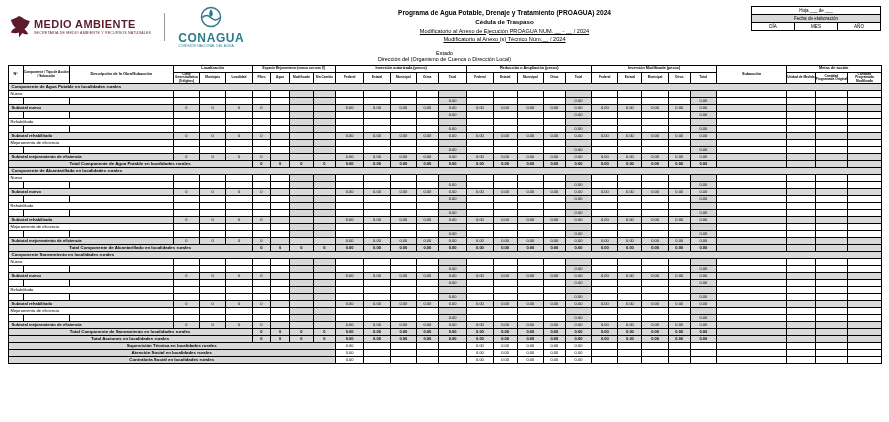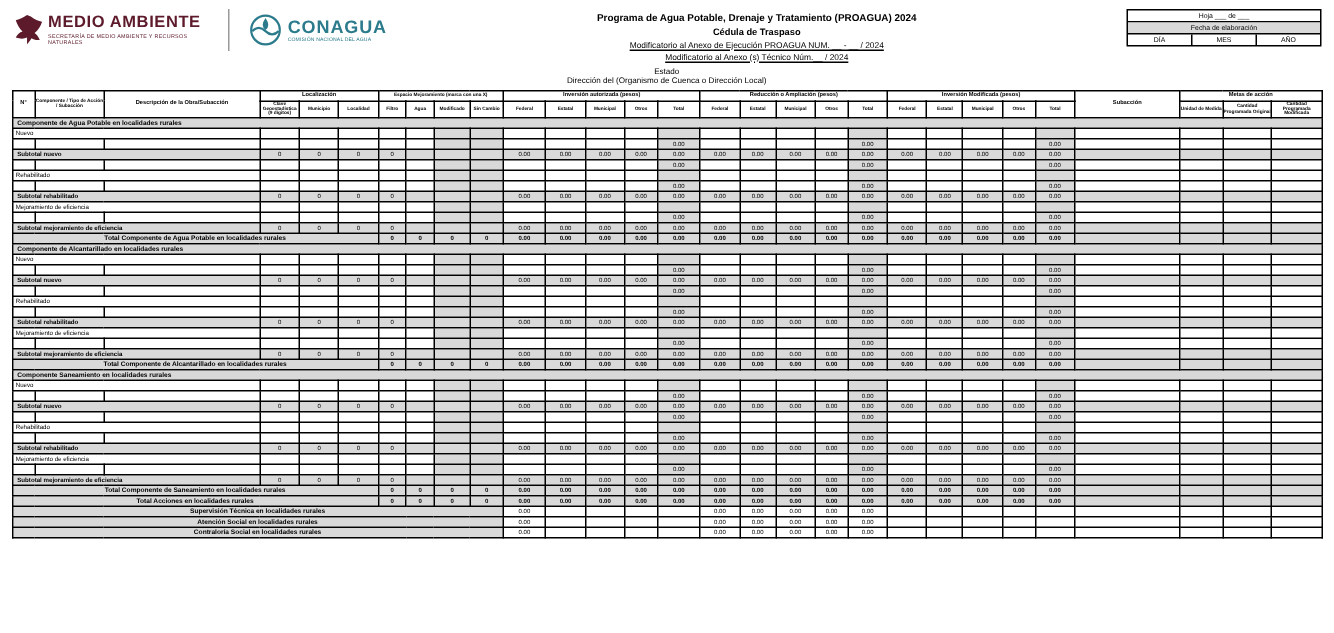--- a/index.html
+++ b/index.html
@@ -7,21 +7,21 @@
   .page{position:relative;width:889px;height:422px;}
 
   
   .hdr{display:flex;align-items:flex-start;padding:6px 8px 0 8px;}
   .logo-block{display:flex;align-items:center;gap:6px;width:250px;flex:0 0 250px;}
   .logo-sem{display:flex;align-items:center;gap:4px;}
   .eagle{width:22px;height:24px;}
   .sem-txt{font-size:11px;font-weight:bold;letter-spacing:.4px;color:#5d1a2b;line-height:1.05;}
   .sem-sub{font-size:3.6px;color:#5d1a2b;letter-spacing:.2px;}
   .divider{width:1px;height:28px;background:#9a9a9a;margin:0 7px;}
-  .logo-cna{display:flex;align-items:center;gap:4px;}
+  .logo-cna{display:flex;align-items:center;gap:4px;flex-direction:column;}
   .cna-mark{width:22px;height:22px;}
   .cna-txt{font-size:12px;font-weight:bold;color:#2b7b8c;letter-spacing:.6px;line-height:1;}
   .cna-sub{font-size:3.4px;color:#2b7b8c;letter-spacing:.1px;}
 
   .title-block{flex:1;text-align:center;font-size:6.2px;line-height:1.45;padding-top:2px;}
   .title-block .t1{font-weight:bold;font-size:6.6px;}
   .title-block .t2{font-weight:bold;font-size:6.2px;}
   .title-block .t3{font-size:5.6px;}
 
   .stamp{width:128px;flex:0 0 128px;border:1px solid #000;font-size:4.6px;}

